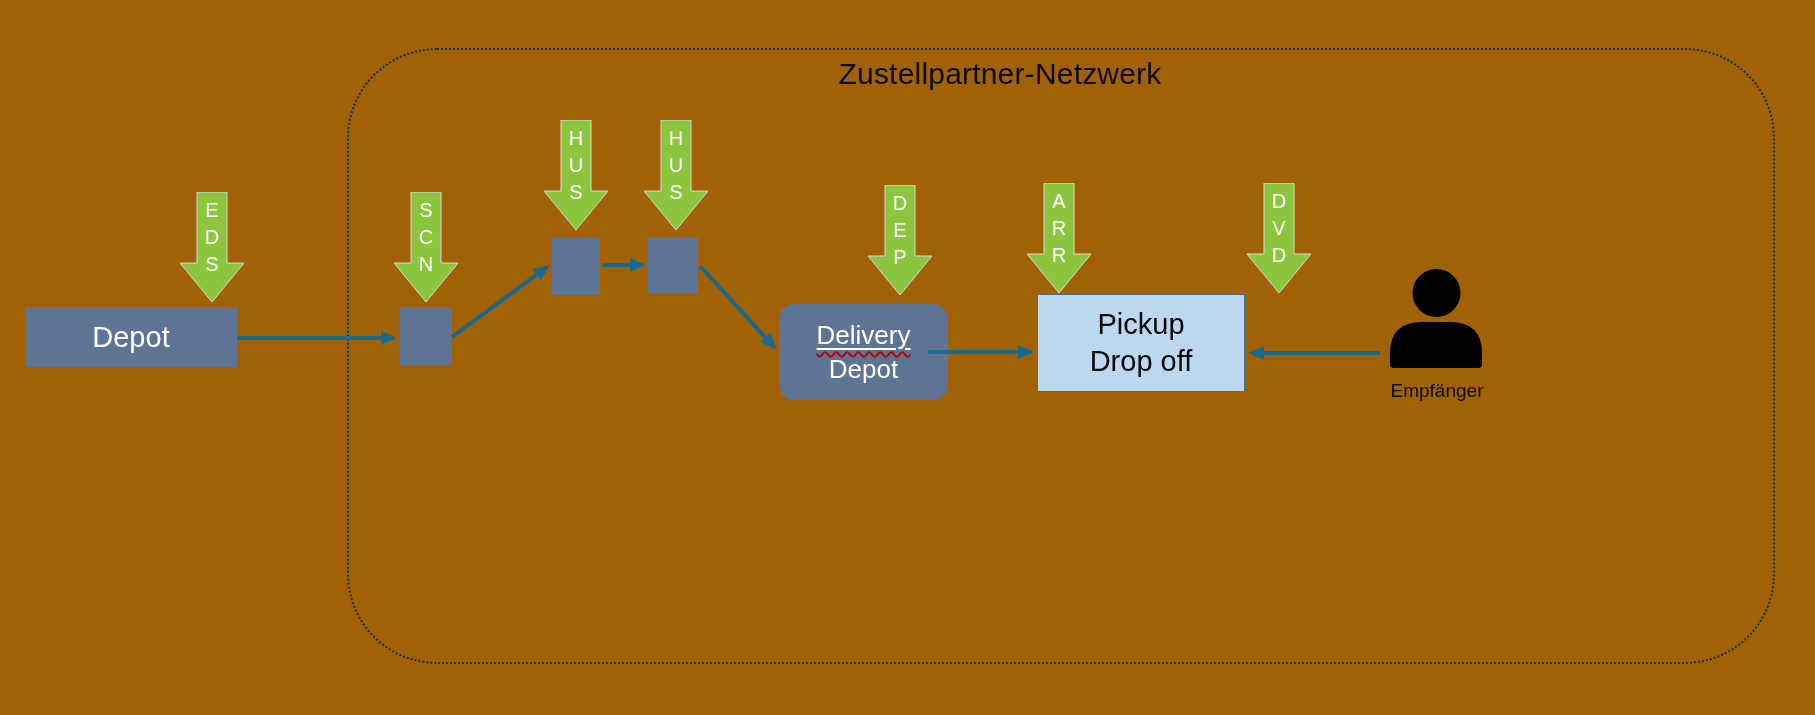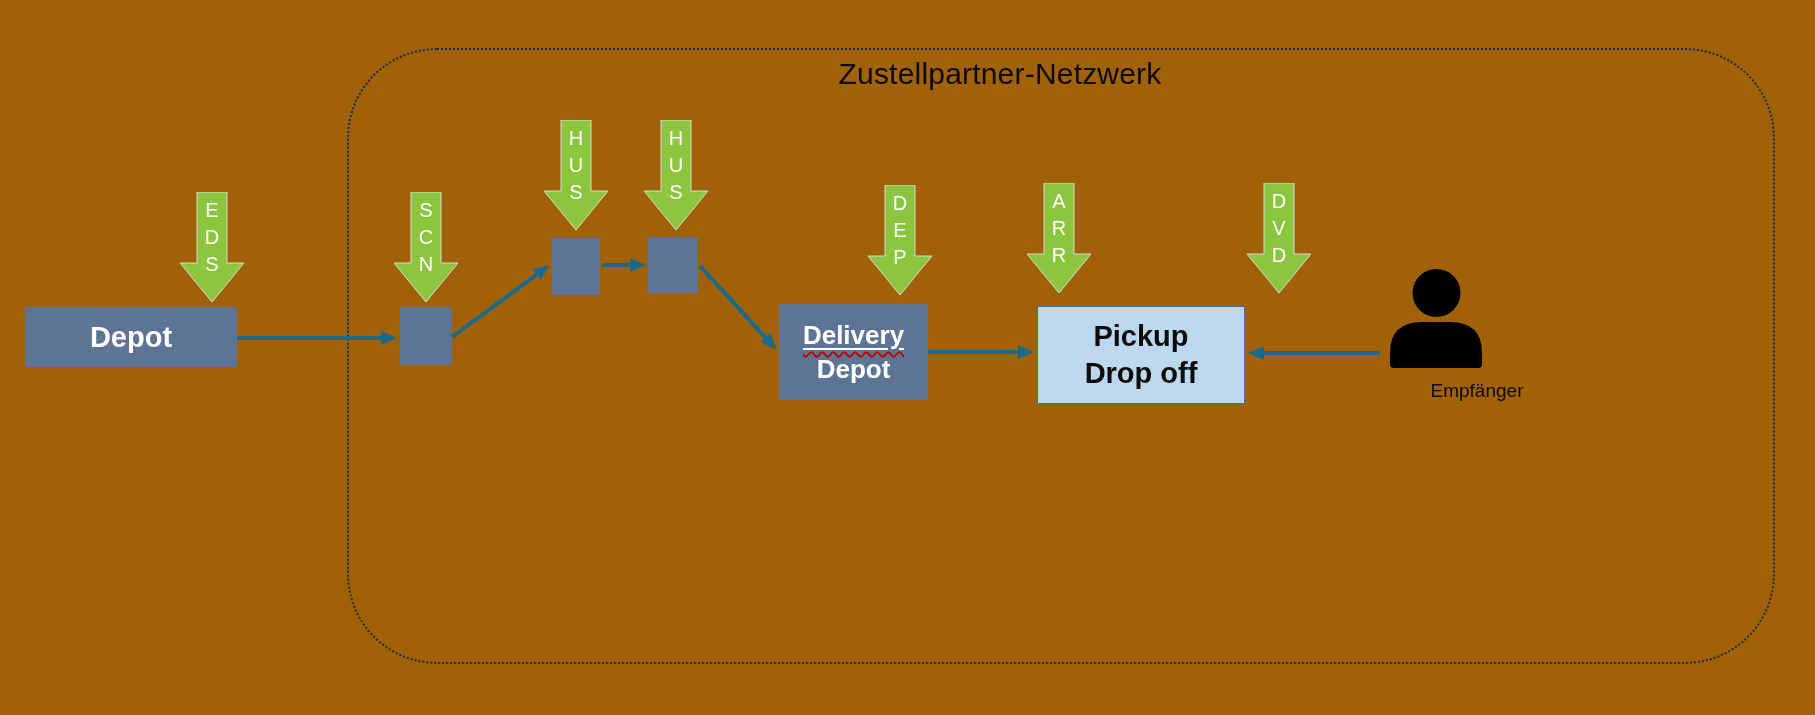--- a/index.html
+++ b/index.html
@@ -11,46 +11,46 @@
   .network-frame{
     position:absolute;left:347px;top:48px;width:1428px;height:616px;
     border:2px dotted var(--dotted);border-radius:90px;box-sizing:border-box;
   }
   .diagram-title{
     position:absolute;left:640px;top:57px;width:720px;text-align:center;
     font-size:30px;color:var(--ink);letter-spacing:0.2px;
   }
   
   .node{position:absolute;box-sizing:border-box;display:flex;flex-direction:column;
-    align-items:center;justify-content:center;text-align:center;font-weight:bold;}
+    align-items:center;justify-content:center;text-align:center;}
   .slate{background:var(--slate);color:var(--light);}
   .depot-box{left:25px;top:307px;width:212px;height:60px;font-size:29px;}
   .hub-square{position:absolute;background:var(--slate);}
   .sq-scn{left:400px;top:307px;width:52px;height:58px;}
   .sq-hus1{left:552px;top:238px;width:48px;height:57px;}
   .sq-hus2{left:648px;top:237px;width:50px;height:56px;}
-  .delivery-box{left:779px;top:304px;width:149px;height:96px;font-size:26px;line-height:34px;}
-  .pickup-box{left:1037px;top:306px;width:208px;height:98px;font-size:29px;line-height:37px;
+  .delivery-box{left:779px;top:304px;width:169px;height:96px;font-size:26px;line-height:34px;border-radius:15px;}
+  .pickup-box{left:1037px;top:294px;width:208px;height:98px;font-size:29px;line-height:37px;
     background:var(--pickup-fill);border:1.5px solid var(--pickup-border);color:var(--ink);}
   .u-solid{text-decoration:underline;text-underline-offset:4px;}
   .u-wavy{text-decoration:underline wavy var(--squiggle);text-decoration-thickness:1.5px;text-underline-offset:7px;}
   
   .event-arrow{position:absolute;width:64px;height:110px;}
   .event-arrow .letters{
     position:absolute;left:0;top:0;width:100%;height:100%;
     display:flex;flex-direction:column;align-items:center;padding-top:5px;box-sizing:border-box;
     color:var(--light);font-size:20px;line-height:27px;
   }
   
   #connectors{position:absolute;left:0;top:0;z-index:3;pointer-events:none;}
   .event-arrow,.node,.hub-square{z-index:2;}
   
   .person{position:absolute;left:1388px;top:269px;width:96px;height:100px;}
   .person-caption{
-    position:absolute;left:1357px;top:379px;width:240px;text-align:center;
+    position:absolute;left:1317px;top:379px;width:240px;text-align:center;
     font-size:19px;line-height:23px;color:var(--ink);
   }
 </style>
 </head>
 <body>
 
 <div id="canvas">
 
   <div class="network-frame"></div>
 

